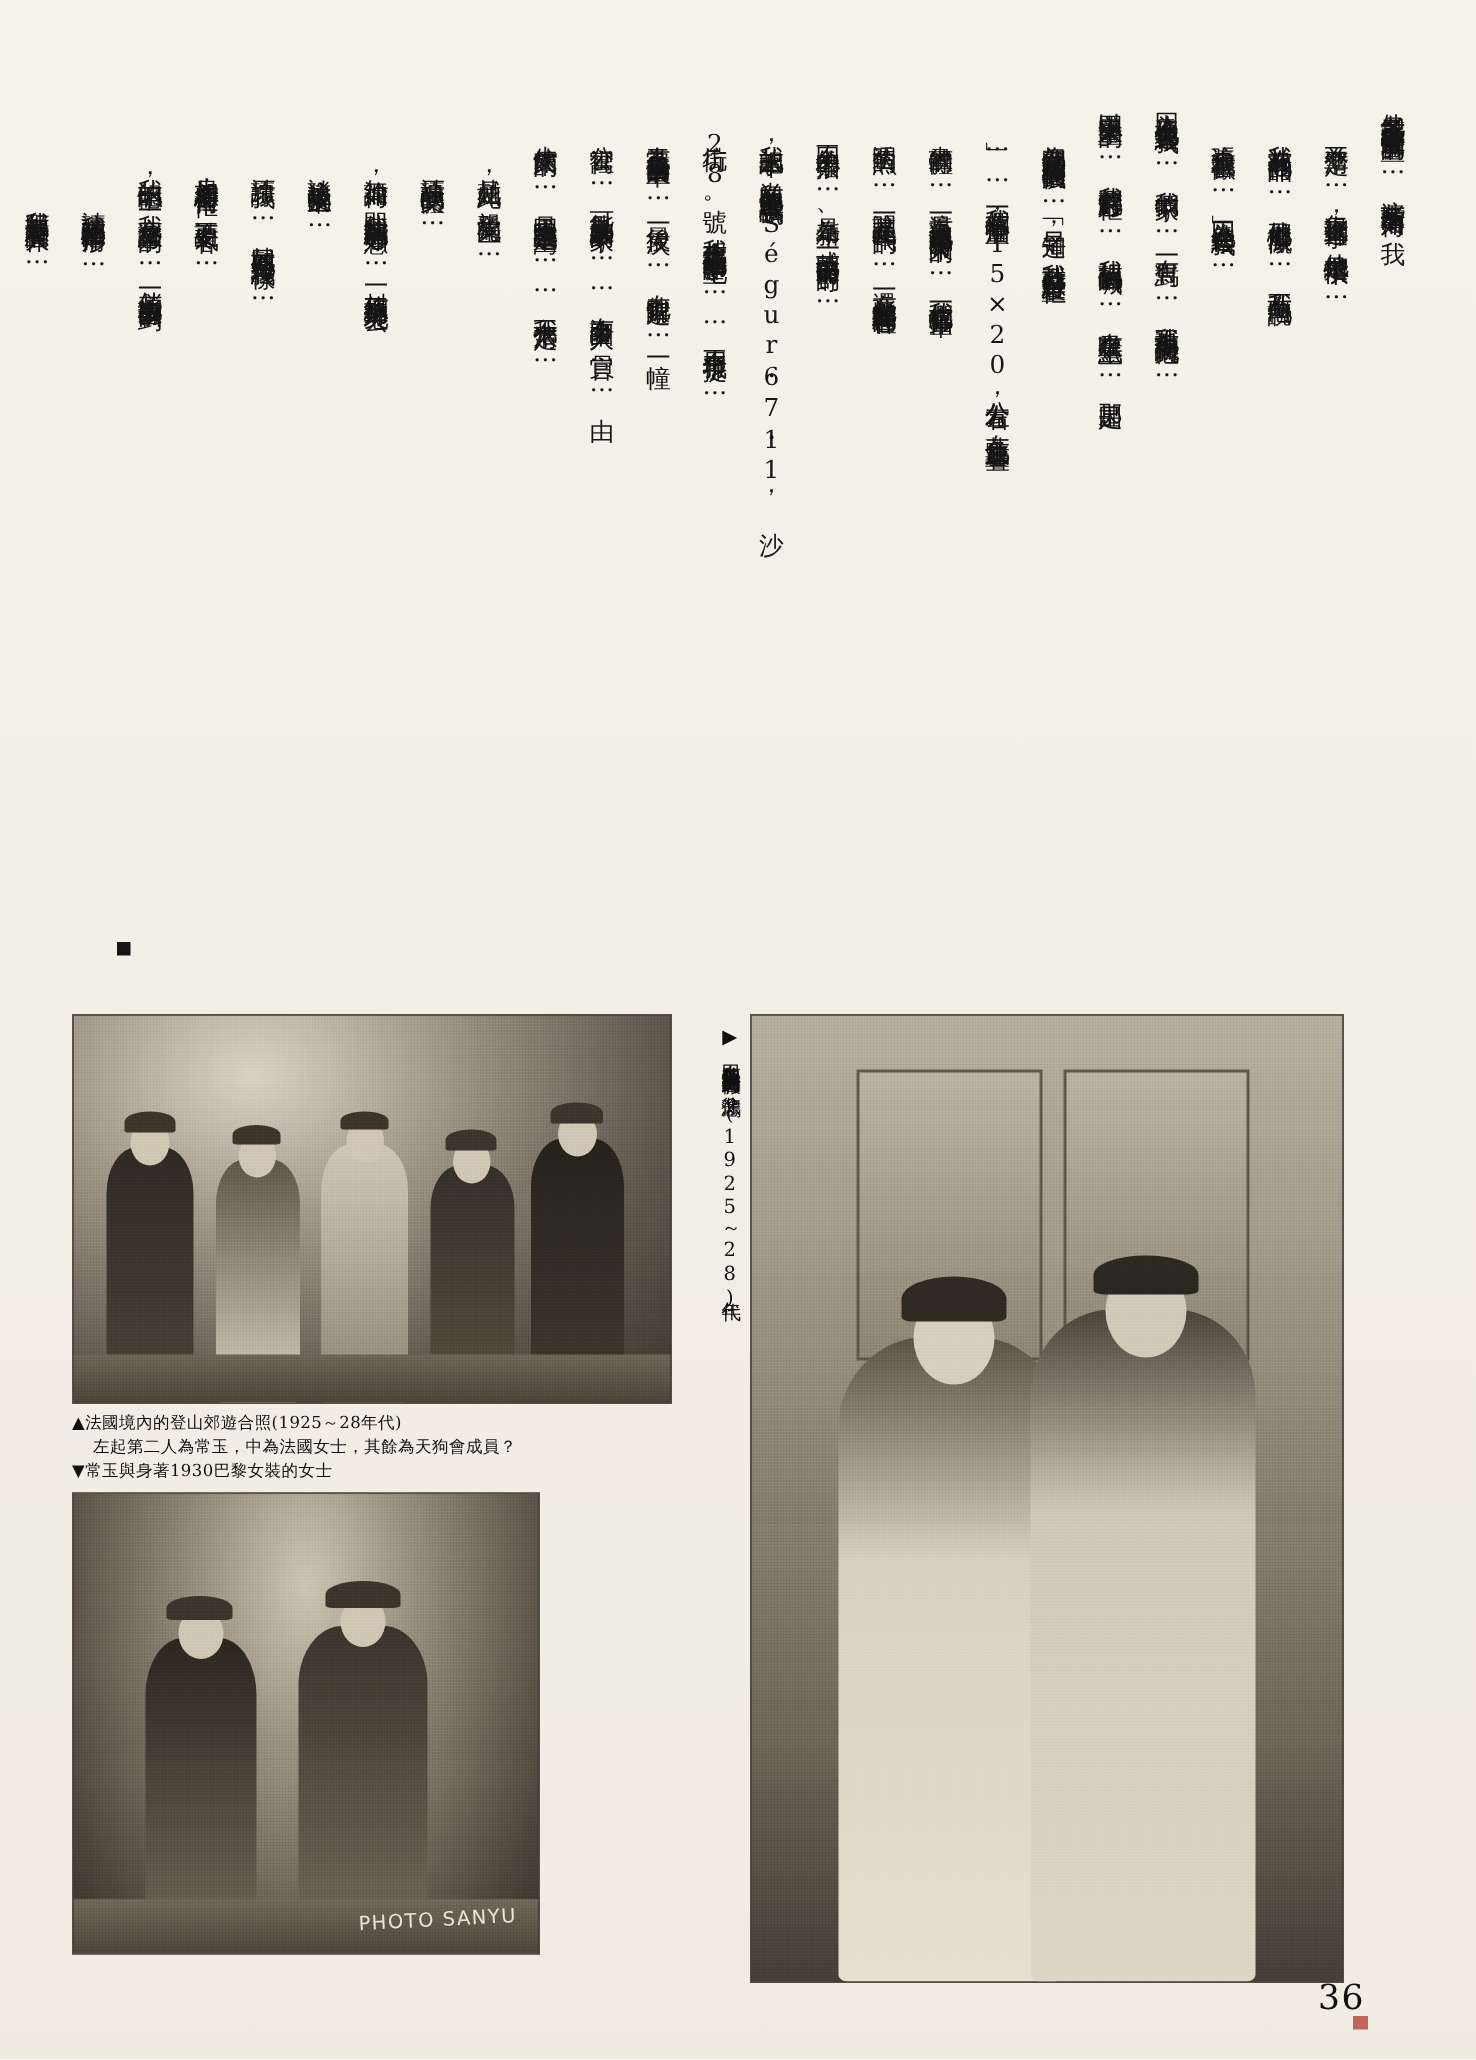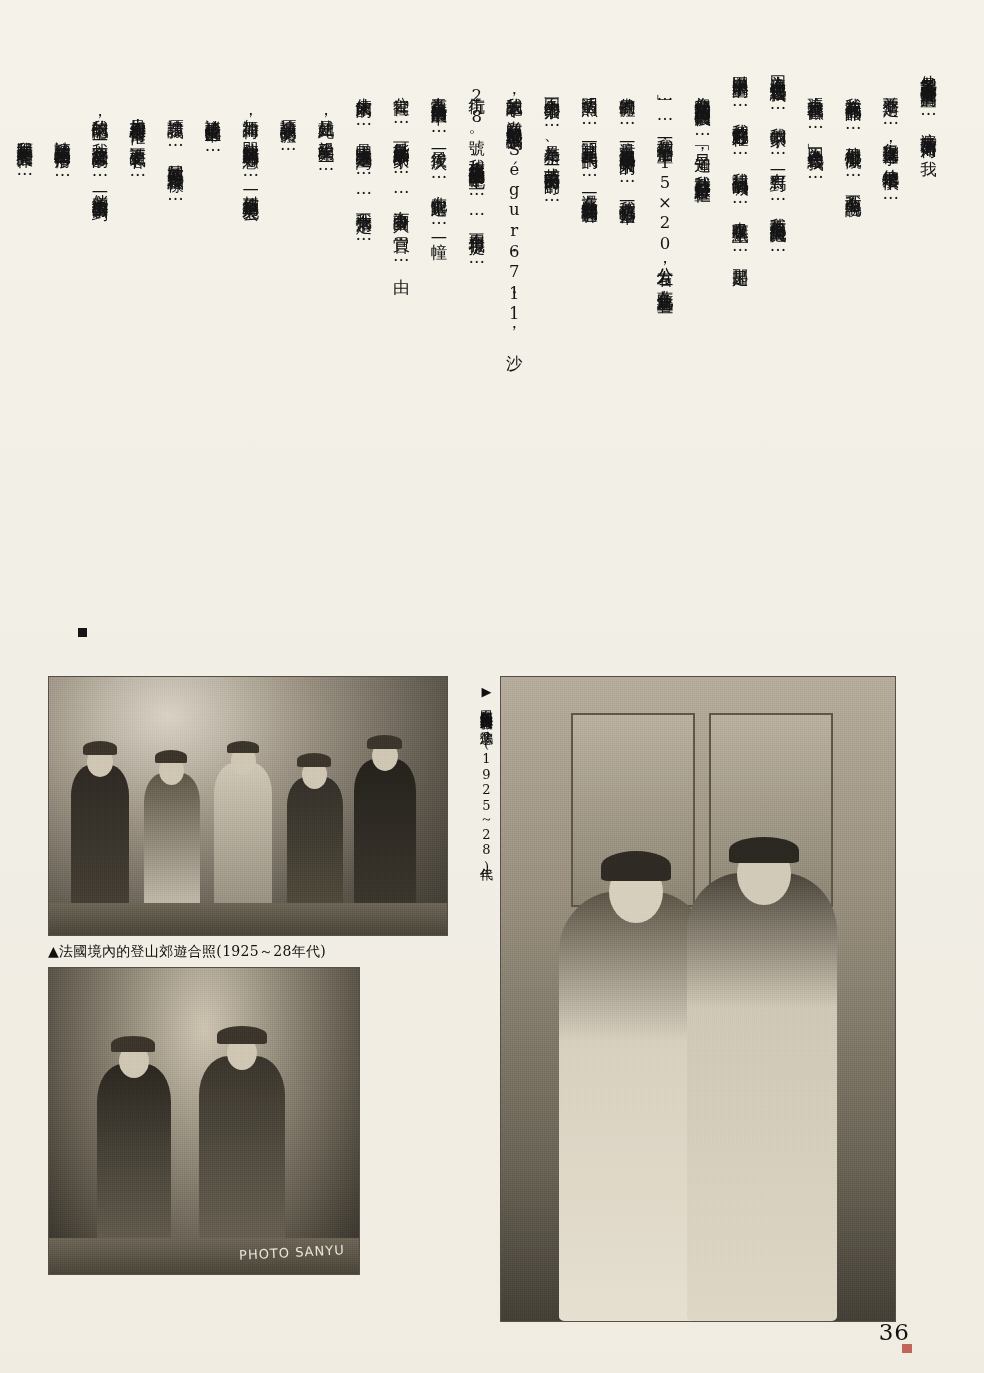--- a/index.html
+++ b/index.html
@@ -76,21 +76,21 @@
     width: 398px;
     height: 258px;
   }
   .photo-bottom {
     width: 310px;
     height: 306px;
     margin-top: 6px;
   }
   .cap {
     font-family: "DejaVu Serif", "Liberation Serif", serif;
-    font-size: 14px;
+    font-size: 11px;
     line-height: 1.45;
     color: #111;
     letter-spacing: 0.3px;
   }
   .cap-block-1 { margin-top: 5px; }
   .cap-indent { padding-left: 14px; }
 
   .fig-right {
     position: absolute;
     left: 500px;
@@ -245,20 +245,22 @@
 
         <div class="person" style="left:305px;width:62px;height:176px;background:linear-gradient(180deg,#25221c,#3f3a31);"></div>
         <div class="head" style="left:323px;bottom:164px;width:26px;height:30px;"></div>
         <div class="hat" style="left:318px;bottom:186px;width:35px;height:14px;"></div>
         <div class="ground"></div>
       </div>
       <div class="ph-grain"></div>
     </div>
 
     <div class="cap cap-block-1">▲法國境內的登山郊遊合照(1925～28年代)</div>
+    <div class="cap cap-indent">左起第二人為常玉，中為法國女士，其餘為天狗會成員？</div>
+    <div class="cap">▼常玉與身著1930巴黎女裝的女士</div>
 
     <div class="photo photo-bottom">
       <div class="ph-sky" style="background:radial-gradient(ellipse at 50% 20%, #cdc4b2 0%, #8b8373 40%, #4e483d 80%, #332f28 100%);"></div>
       <div class="fig-people" style="height:84%;">
         <div class="person" style="left:48px;width:74px;height:210px;background:linear-gradient(180deg,#2b2720,#6d6657);"></div>
         <div class="head" style="left:70px;bottom:196px;width:30px;height:34px;"></div>
         <div class="hat" style="left:62px;bottom:222px;width:44px;height:16px;"></div>
 
         <div class="person" style="left:150px;width:86px;height:218px;background:linear-gradient(180deg,#3a352c,#6f6859);"></div>
         <div class="head" style="left:178px;bottom:204px;width:30px;height:34px;"></div>

